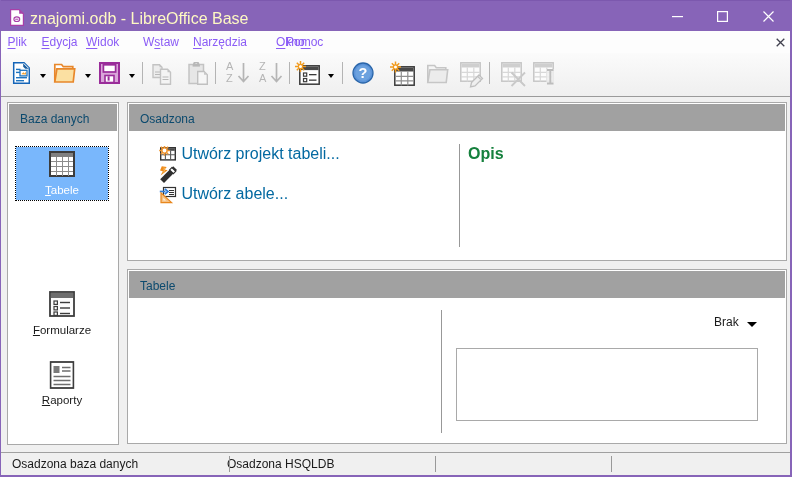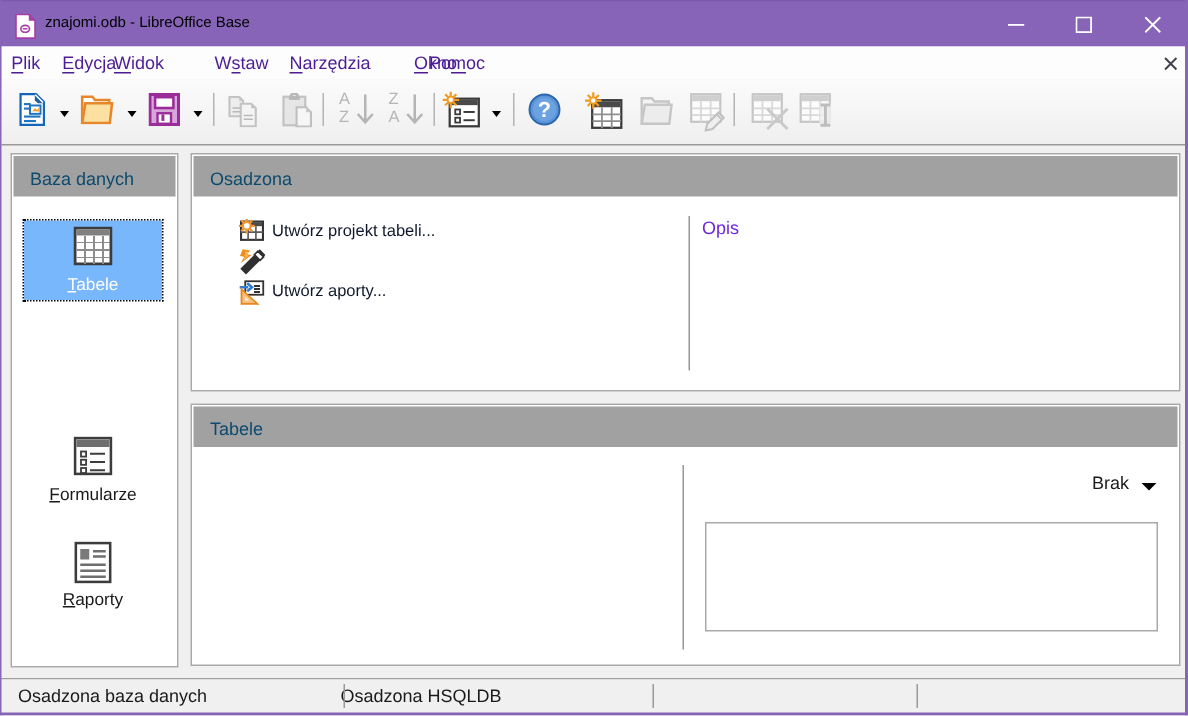--- a/index.html
+++ b/index.html
@@ -1,36 +1,36 @@
 <!DOCTYPE html>
 <html><head>
 <meta charset="utf-8">
 <style>
 * { margin:0; padding:0; box-sizing:border-box; }
 html,body { width:792px; height:477px; overflow:hidden; }
 body { position:relative; font-family:"Liberation Sans", sans-serif; background:#f0f0f0; }
 .abs { position:absolute; }
 #titlebar { left:0; top:0; width:792px; height:31px; background:#8764b8; border-top:1px solid #7c58ae; }
-#title-text { left:30px; top:9px; color:#000000; font-size:10px; }
+#title-text { left:30px; top:9px; color:#fef9c3; font-size:16px; }
 #winborder-l { left:0; top:0; width:1px; height:477px; background:#8764b8; z-index:50; }
 #winborder-r { left:790px; top:0; width:2px; height:477px; background:#8764b8; z-index:50; }
 #winborder-b { left:0; top:475px; width:792px; height:2px; background:#8764b8; z-index:50; }
 #menubar { left:1px; top:31px; width:789px; height:22px; background:#fdfdfd; }
-.menuitem { position:absolute; top:4px; font-size:12px; color:#4c1d95;text-align:center; }
+.menuitem { position:absolute; top:4px; font-size:12px; color:#8b5cf6;text-align:center; }
 .menuitem u { text-decoration:underline; text-underline-offset:2px; }
 #toolbar { left:1px; top:53px; width:789px; height:44px; background:linear-gradient(#fbfbfb,#efefef); border-bottom:1px solid #9a9a9a; }
 .tsep { position:absolute; top:9px; width:1px; height:22px; background:#b4b4b4; }
 .darr { position:absolute; width:0; height:0; border-left:3.5px solid transparent; border-right:3.5px solid transparent; border-top:4px solid #000; top:21px; }
 .panel { position:absolute; background:#ffffff; border:1px solid #a9a9a9; padding:1px; }
 .phead { background:#a1a1a1; color:#0c4a6e; font-weight:normal; font-size:12px; height:27px; line-height:27px; padding-top:2px; padding-left:11px; }
 .sideitem { position:absolute; left:9px; width:92px; height:53px; }
 .sideitem.sel { background:#79b7fc; outline:1px dotted #000000; }
 .sidecap { position:absolute; width:100%; text-align:center; top:37px; font-size:11.5px; color:#1a1a1a; }
 .sideicon { position:absolute; left:50%; transform:translateX(-50%); top:4px; }
-.taskrow { position:absolute; left:54px; font-size:11px; color:#0f172a; height:16px; line-height:16px; }
+.taskrow { position:absolute; left:54px; font-size:16px; color:#0369a1; height:16px; line-height:16px; }
 .vline { position:absolute; width:1px; background:#989898; }
 #statusline { left:0; top:452px; width:792px; height:1px; background:#a0a0a0; }
 #statusbar { left:0; top:453px; width:792px; height:22px; background:#f0f0f0;padding-left:26px; }
 .stext { position:absolute; top:4px; font-size:12px; color:#1a1a1a; }
 .ssep { position:absolute; top:3px; width:1px; height:16px; background:#999999; }
 </style>
 </head>
 <body>
 <div class="abs" id="winborder-l"></div>
 <div class="abs" id="winborder-r"></div>
@@ -50,21 +50,21 @@
       <rect x="0.6" y="0.6" width="9.8" height="9.8" fill="none" stroke="#fff" stroke-width="1.2"></rect>
     </svg>
   <svg class="abs" style="left:763px;top:10px" width="11" height="11">
       <path d="M0.5 0.5 L10.5 10.5 M10.5 0.5 L0.5 10.5" stroke="#fff" stroke-width="1.2"></path>
     </svg>
 </div>
 
 <div class="abs" id="menubar">
   <span class="menuitem" style="left:6.5px"><u>P</u>lik</span>
   <span class="menuitem" style="left:40.5px"><u>E</u>dycja</span>
-  <span class="menuitem" style="left:75px"><u>W</u>idok</span>
+  <span class="menuitem" style="left:85px"><u>W</u>idok</span>
   <span class="menuitem" style="left:142px">W<u>s</u>taw</span>
   <span class="menuitem" style="left:192px"><u>N</u>arzędzia</span>
   <span class="menuitem" style="left:275px"><u>O</u>kno</span>
   <span class="menuitem" style="left:285px">Po<u>m</u>oc</span>
   <svg class="abs" style="left:775px;top:7px" width="9" height="9" viewBox="0 0 9 9">
       <path d="M0.7 0.7 L8.3 8.3 M8.3 0.7 L0.7 8.3" stroke="#40404e" stroke-width="1.3"></path>
     </svg>
 </div>
 
 <div class="abs" id="toolbar">
@@ -245,29 +245,29 @@
     <path d="M4.4 2 L6 2.4 L4.6 4 L6 4.6 L3.4 6.8" stroke="#f7bc5e" stroke-width="0.9" fill="none"></path>
   </svg>
   <svg class="abs" style="left:32px;top:84px" width="18" height="18" viewBox="0 0 18 18">
     <rect x="4.5" y="1.5" width="12" height="9" fill="#fff" stroke="#333" stroke-width="1.2"></rect>
     <path d="M10 4.5 h4.5 M10 6.5 h4.5 M10 8.5 h4.5" stroke="#333" stroke-width="1" shape-rendering="crispEdges"></path>
     <path d="M0.8 5.5 H6.5" stroke="#2e7bd8" stroke-width="1.7"></path>
     <path d="M5.8 2.8 L9 5.5 L5.8 8.2" fill="none" stroke="#2e7bd8" stroke-width="1.7"></path>
     <path d="M2 6.8 V16.6 H12.6 z" fill="#f7c183" stroke="#e8871d" stroke-width="1.2"></path>
     <path d="M4.3 11.8 V14.4 H7.1 z" fill="#fdf3e3"></path>
   </svg>
-  <div class="taskrow" style="left:54.4px;top:84px">Utwórz aporty...</div>
+  <div class="taskrow" style="left:54.4px;top:84px">Utwórz abele...</div>
   <div class="vline" style="left:332px;top:42px;height:103px"></div>
-  <div class="abs" style="left:341px;top:43px;font-size:12px;font-weight:normal;color:#6d28d9">Opis</div>
+  <div class="abs" style="left:341px;top:43px;font-size:16px;font-weight:bold;color:#15803d">Opis</div>
 </div>
 
 <div class="panel" style="left:127px;top:269px;width:660px;height:175px">
   <div class="phead">Tabele</div>
 </div>
-<div class="abs" style="left:123px;top:269px;width:660px;height:175px">
+<div class="abs" style="left:109px;top:269px;width:660px;height:175px">
   <div class="vline" style="left:332px;top:41px;height:123px"></div>
   <div class="abs" style="left:605px;top:46px;width:24px;font-size:12px;color:#1a1a1a">Brak</div>
   <div class="abs" style="left:638px;top:53px;width:0;height:0;border-left:5px solid transparent;border-right:5px solid transparent;border-top:5.5px solid #000"></div>
   <div class="abs" style="left:347px;top:79px;width:302px;height:73px;border:1px solid #a9a9a9;background:#fff"></div>
 </div>
 
 <div class="abs" id="statusline"></div>
 <div class="abs" id="statusbar">
   <span class="stext" style="left:12px">Osadzona baza danych</span>
   <span class="stext" style="left:227px">Osadzona HSQLDB</span>

